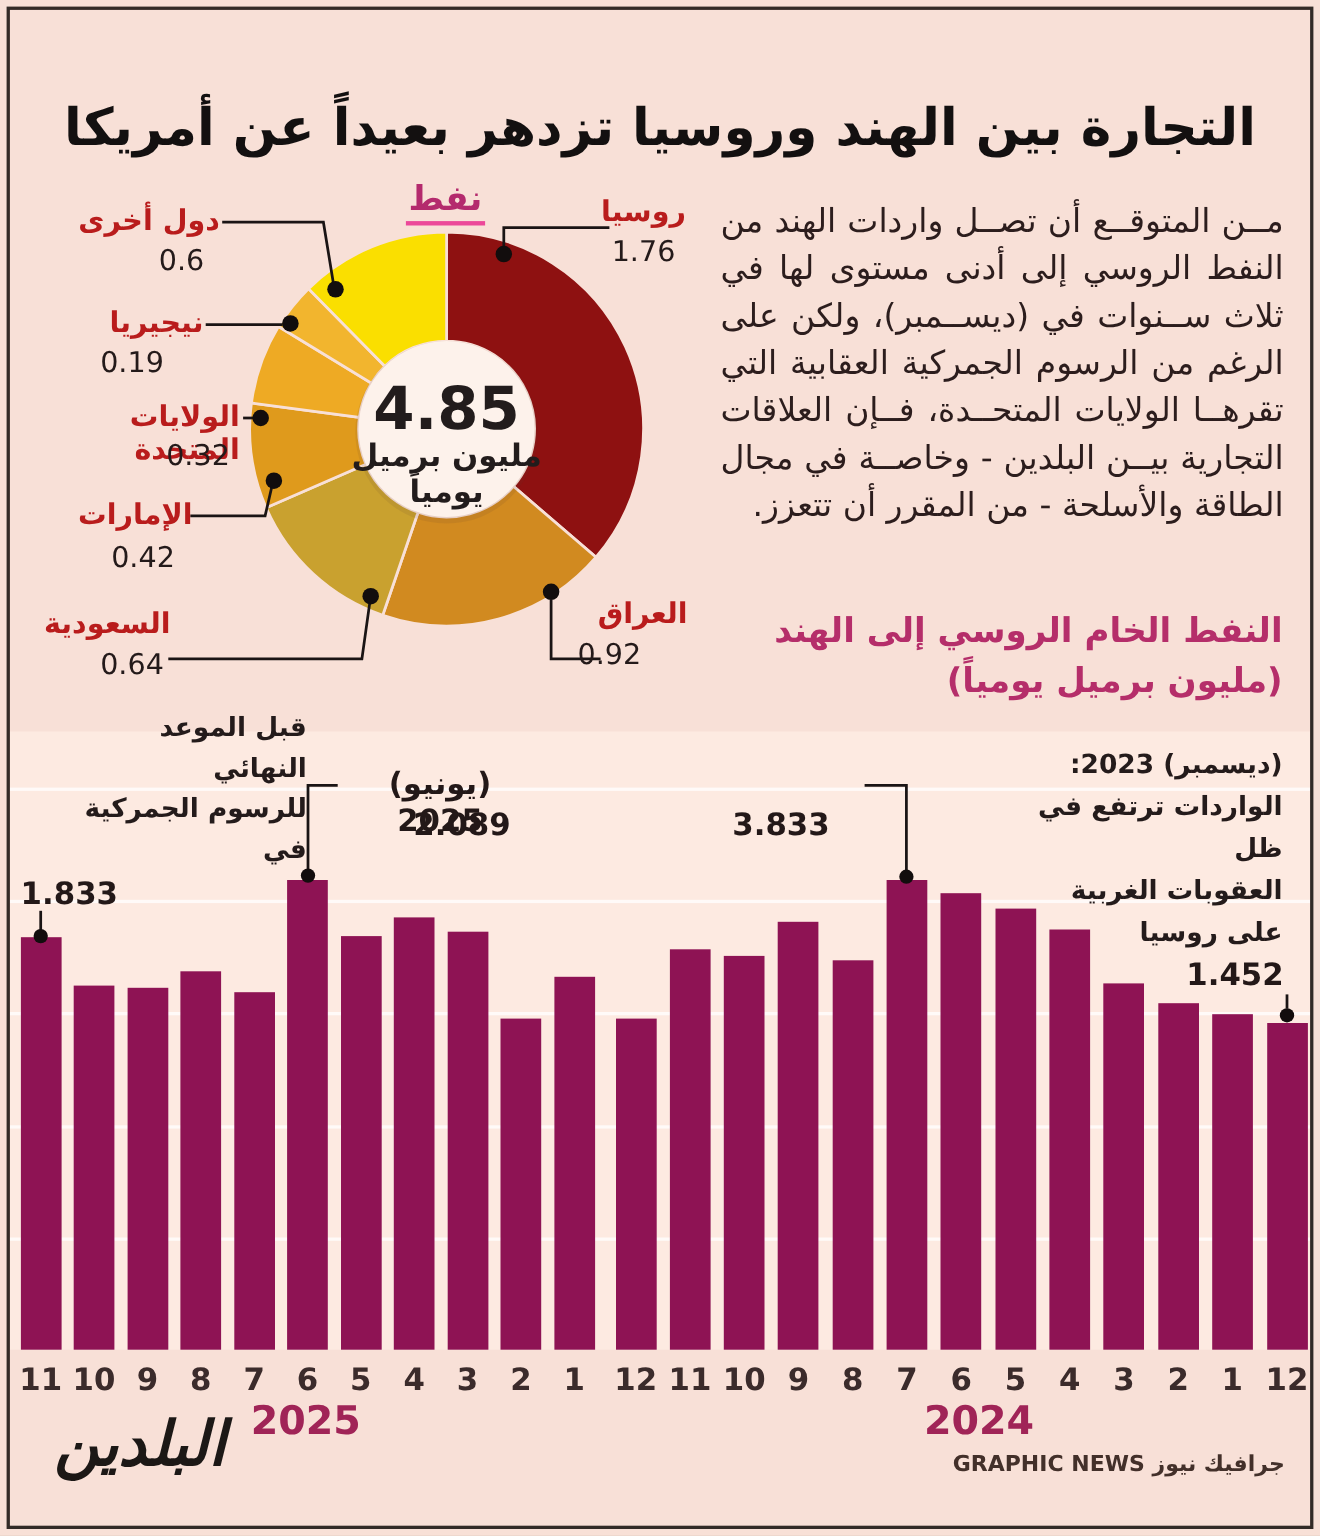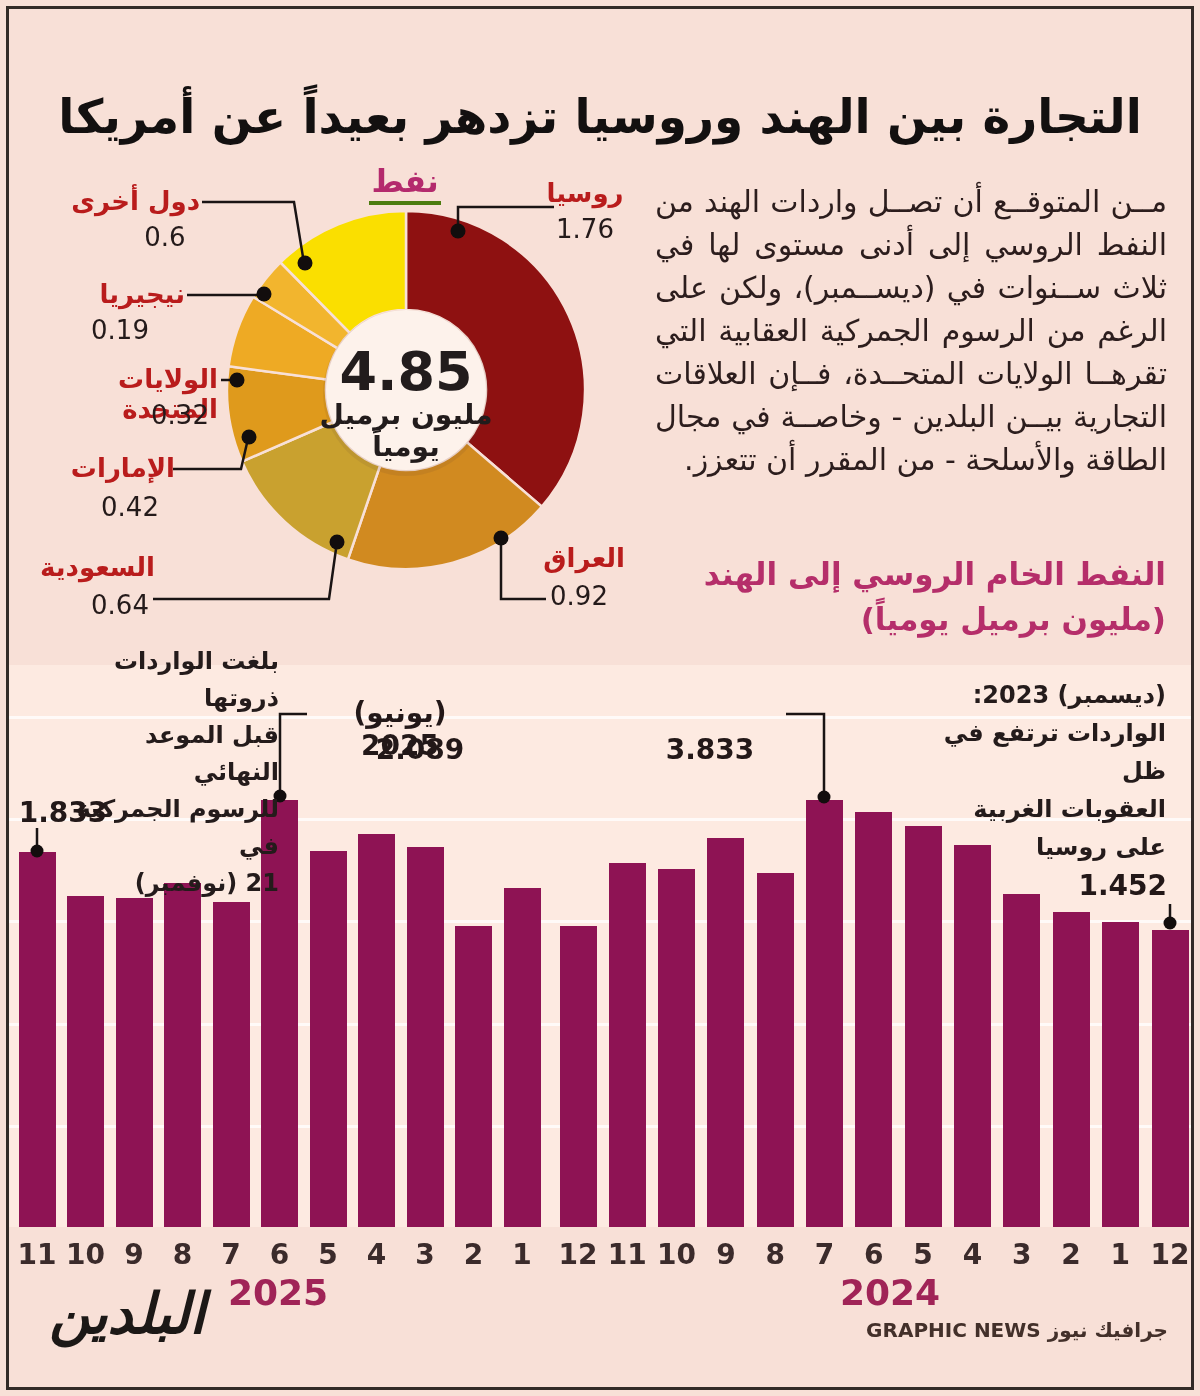--- a/index.html
+++ b/index.html
@@ -9,21 +9,21 @@
   .frame{position:absolute;inset:6px;border:3px solid #332b27;pointer-events:none;z-index:9;}
   #plot-bg{left:9px;top:665px;width:1182px;height:562px;background:#fdeae1;z-index:0;}
   .gridline{position:absolute;left:9px;width:1182px;height:3px;background:rgba(255,255,255,0.75);z-index:1;}
   .bar{position:absolute;background:#8e1354;z-index:2;}
   #overlay{position:absolute;left:0;top:0;z-index:3;pointer-events:none;}
   .txt{position:absolute;z-index:4;color:#1d1414;}
   #title{left:30px;top:58px;width:1140px;text-align:center;direction:rtl;
          font-size:47px;font-weight:bold;color:#131010;letter-spacing:-1px;}
   #nafat{left:355px;top:163px;width:100px;text-align:center;}
   #nafat span{display:inline-block;font-size:31px;font-weight:bold;color:#b42a6d;
-              border-bottom:4px solid #4d7c0f;padding:0 2px 2px 2px;}
+              border-bottom:4px solid #ec4899;padding:0 2px 2px 2px;}
   .pie-name{font-size:26px;font-weight:bold;color:#b91c1c;direction:rtl;}
   .pie-val{font-size:26px;font-weight:normal;color:#241a1a;}
   .center-big{left:306px;top:340px;width:200px;text-align:center;font-size:54px;font-weight:bold;color:#221c1c;}
   .center-unit{left:306px;width:200px;text-align:center;font-size:28px;font-weight:bold;color:#221c1c;direction:rtl;}
   #intro{left:655px;top:180px;width:512px;direction:rtl;text-align:justify;
          font-size:30px;line-height:43px;font-weight:500;color:#2c1d1d;}
   .subtitle{left:700px;width:466px;direction:rtl;text-align:right;
             font-size:31px;font-weight:bold;color:#b52e6a;}
   .note{direction:rtl;text-align:right;font-size:24px;line-height:37px;font-weight:600;color:#241b1b;}
   .ann-num{font-size:28px;font-weight:600;color:#231818;}
@@ -54,32 +54,30 @@
   <div class="txt pie-val" style="left:120px;top:222px;width:90px;text-align:center;">0.6</div>
   <div class="txt pie-name" style="left:55px;top:279px;width:130px;text-align:right;">نيجيريا</div>
   <div class="txt pie-val" style="left:75px;top:315px;width:90px;text-align:center;">0.19</div>
   <div class="txt pie-name" style="left:40px;top:364px;width:178px;text-align:right;">الولايات المتحدة</div>
   <div class="txt pie-val" style="left:135px;top:400px;width:90px;text-align:center;">0.32</div>
   <div class="txt pie-name" style="left:55px;top:453px;width:120px;text-align:right;">الإمارات</div>
   <div class="txt pie-val" style="left:85px;top:492px;width:90px;text-align:center;">0.42</div>
   <div class="txt pie-name" style="left:40px;top:552px;width:115px;text-align:right;">السعودية</div>
   <div class="txt pie-val" style="left:75px;top:590px;width:90px;text-align:center;">0.64</div>
   <div class="txt pie-name" style="left:545px;top:543px;width:80px;text-align:center;">العراق</div>
-  <div class="txt pie-val" style="left:544px;top:581px;width:70px;text-align:center;">0.92</div>
+  <div class="txt pie-val" style="left:519px;top:581px;width:70px;text-align:center;">0.92</div>
 
   <div id="intro" class="txt">مــن المتوقــع أن تصــل واردات الهند من النفط الروسي إلى أدنى مستوى لها في ثلاث ســنوات في (ديســمبر)، ولكن على الرغم من الرسوم الجمركية العقابية التي تقرهــا الولايات المتحــدة، فــإن العلاقات التجارية بيــن البلدين - وخاصــة في مجال الطاقة والأسلحة - من المقرر أن تتعزز.</div>
 
   <div class="txt subtitle" style="top:556px;">النفط الخام الروسي إلى الهند</div>
   <div class="txt subtitle" style="top:601px;">(مليون برميل يومياً)</div>
 
   <div class="txt note" style="left:55px;top:643px;width:224px;">
-    <div>بلغت الواردات ذروتها</div>
     <div>قبل الموعد النهائي</div>
     <div>للرسوم الجمركية في</div>
-    <div>21 (نوفمبر)</div>
   </div>
   <div class="txt note" style="left:898px;top:676px;width:268px;line-height:38px;">
     <div>(ديسمبر) 2023:</div>
     <div>الواردات ترتفع في ظل</div>
     <div>العقوبات الغربية</div>
     <div>على روسيا</div>
   </div>
   <div class="txt ann-num" style="left:8px;top:796px;width:110px;text-align:center;">1.833</div>
   <div class="txt ann-num" style="left:320px;top:696px;width:160px;text-align:center;direction:rtl;">(يونيو) 2025</div>
   <div class="txt ann-num" style="left:360px;top:733px;width:120px;text-align:center;">2.089</div>

